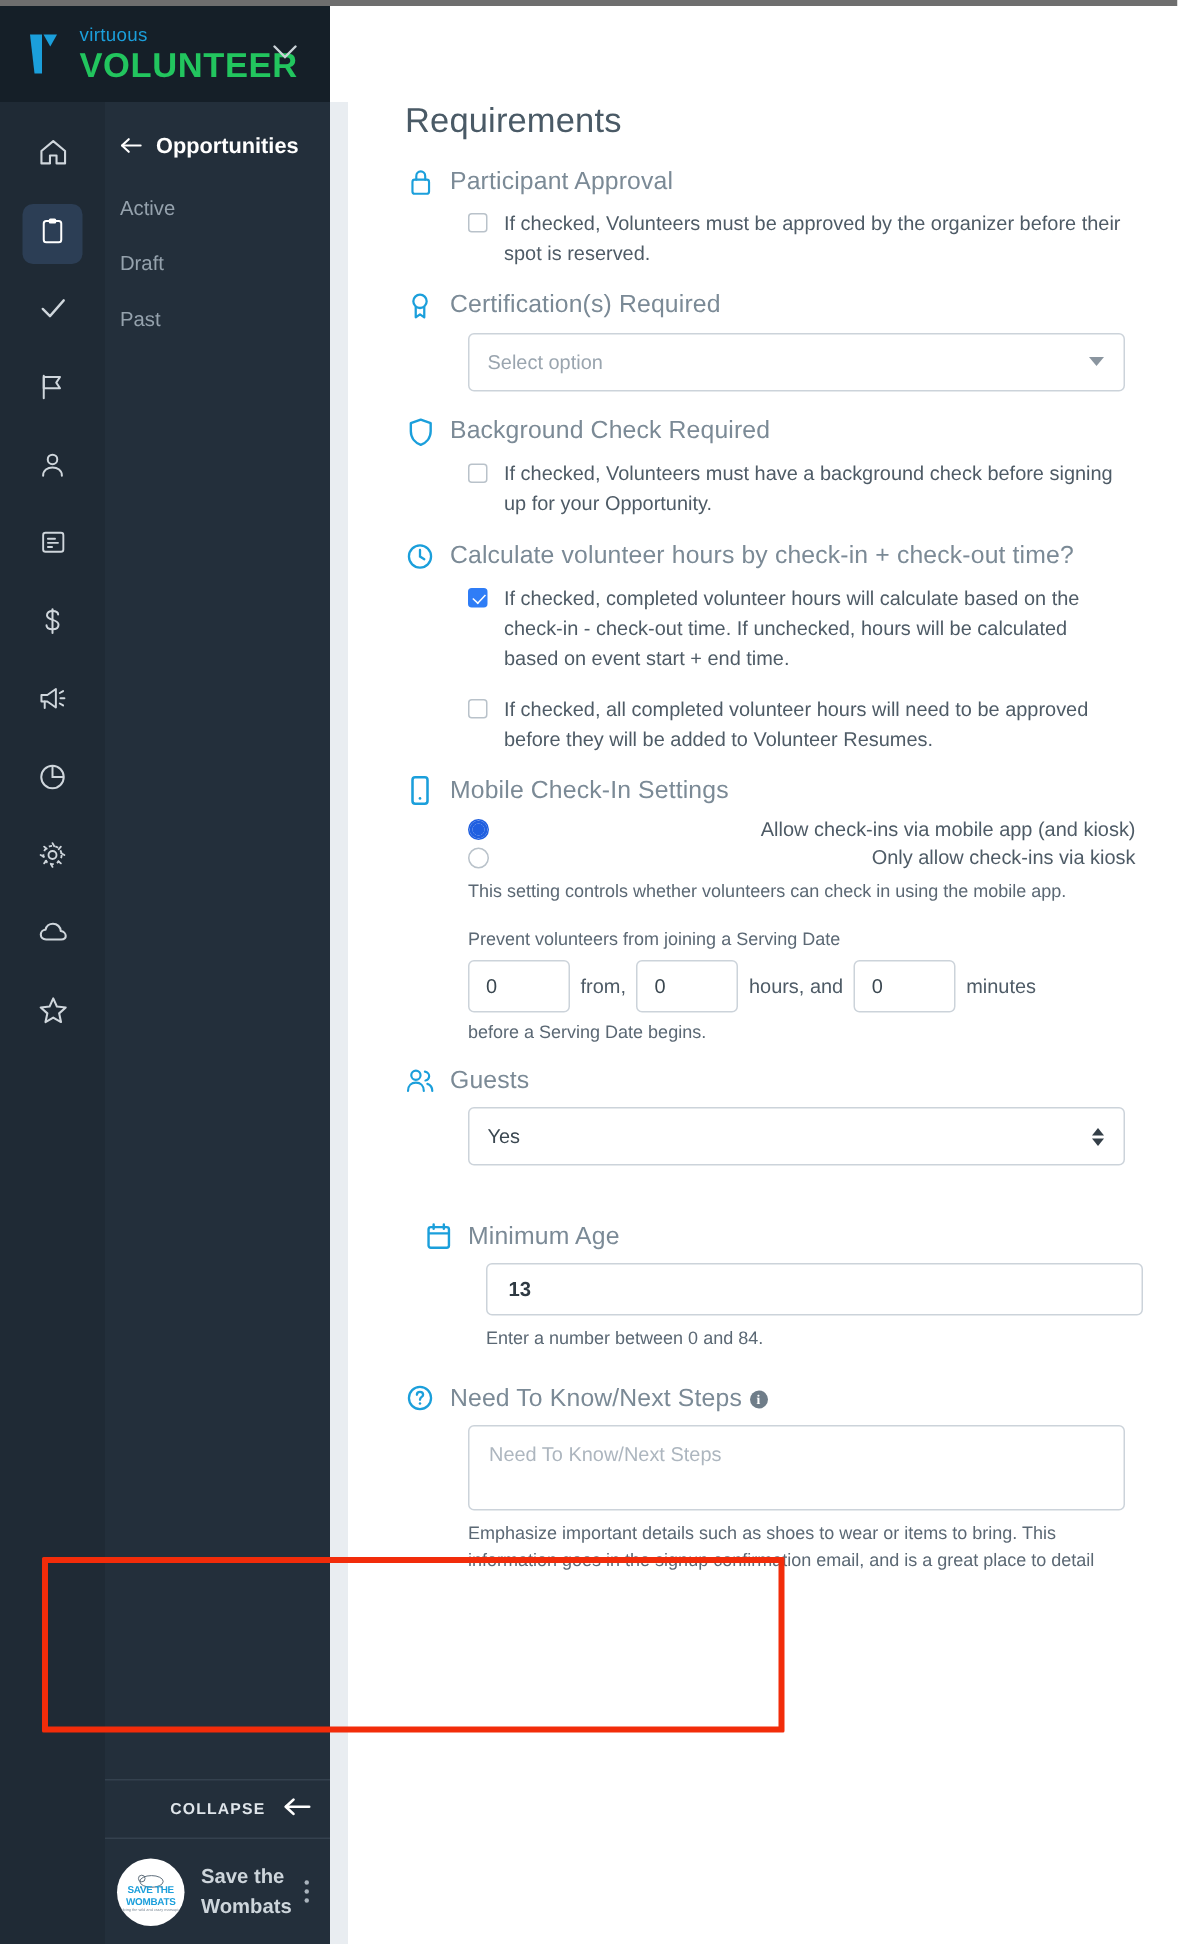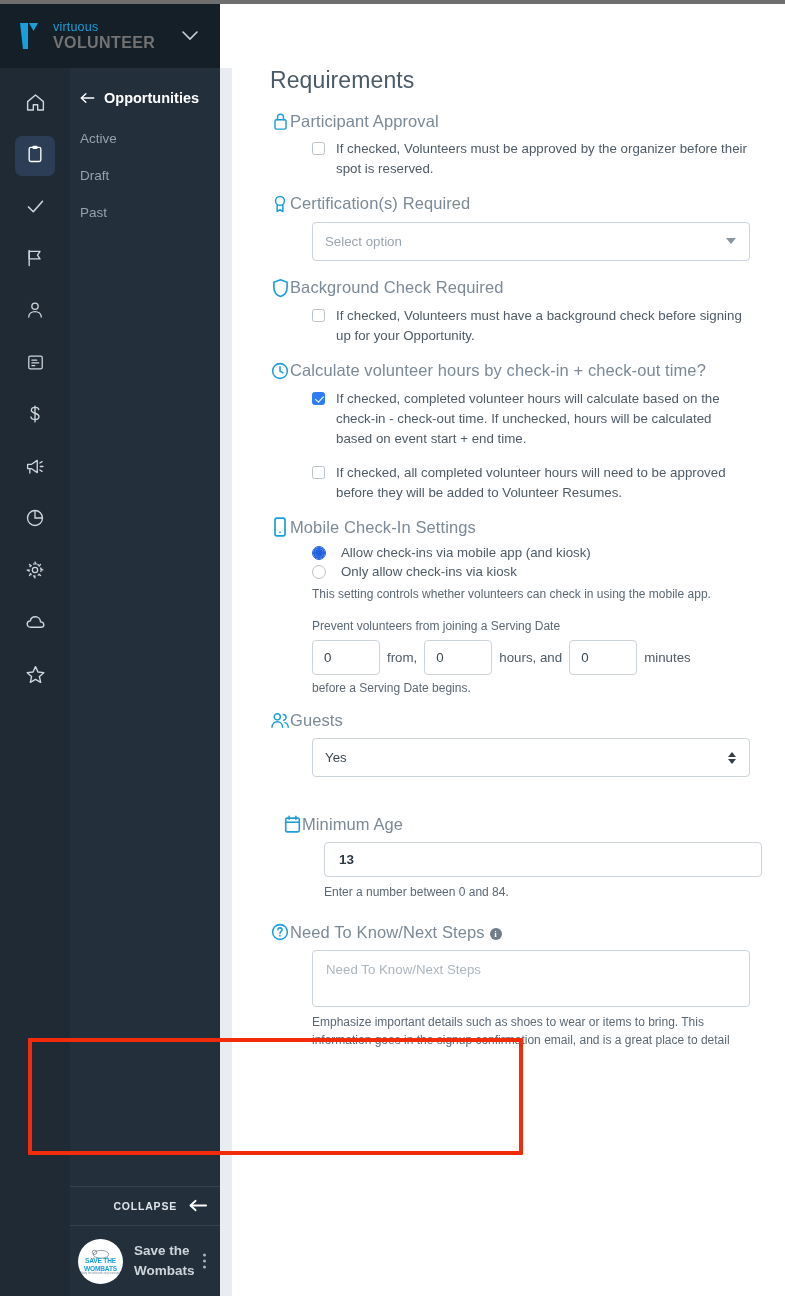--- a/index.html
+++ b/index.html
@@ -15,21 +15,21 @@
   .top-strip { position:absolute; top:0; left:0; width:785px; height:4px; background:#6e6e6e; }
 
   
   .brand-header {
     position:absolute; top:4px; left:0; width:220px; height:64px;
     background:#151f28; display:flex; align-items:center; padding-left:18px;
   }
   .brand-logo-mark { width:28px; height:32px; position:relative; flex:0 0 auto; margin-right:7px; }
   .brand-text { display:flex; flex-direction:column; line-height:1; }
   .brand-virtuous { color:#1b9fdb; font-size:12.5px; letter-spacing:.2px; font-weight:400; margin-bottom:2px;}
-  .brand-volunteer { color:#737373; font-size:16px; font-weight:700; letter-spacing:.4px; }
+  .brand-volunteer { color:#22c55e; font-size:23px; font-weight:700; letter-spacing:.4px; }
   .brand-caret { position:absolute; right:22px; top:50%; transform:translateY(-50%); color:#c9d1d7; }
 
   
   .rail {
     position:absolute; top:68px; left:0; width:70px; height:1228px;
     background:#1f2a35; display:flex; flex-direction:column; align-items:center; padding-top:16px;
   }
   .rail-item {
     width:40px; height:40px; border-radius:7px; display:flex; align-items:center; justify-content:center;
     margin-bottom:12px; color:#cfd6dc;
@@ -73,21 +73,21 @@
   .gutter { position:absolute; top:68px; left:220px; width:12px; height:1228px; background:#e9edf1; }
 
   
   .content {
     position:absolute; top:51px; left:232px; width:553px; height:1228px;
     background:#ffffff; padding:16px 28px 0 38px; overflow:hidden;
   }
   .page-title { font-size:23px; color:#4a5a66; font-weight:400; margin-bottom:16px; letter-spacing:.1px;}
 
   .field { margin-bottom:14px; position:relative; }
-  .field-head { display:flex; align-items:center; margin-bottom:7px; }
+  .field-head { display:flex; align-items:center; gap:10px; margin-bottom:7px; }
   .field-icon { width:20px; height:22px; flex:0 0 auto; display:flex; align-items:center; justify-content:center; color:#1b9fdb; }
   .field-label { font-size:16.5px; color:#7b8a96; font-weight:400; letter-spacing:.1px; }
   .info-i {
     display:inline-flex; align-items:center; justify-content:center;
     width:12px; height:12px; border-radius:50%; background:#6f7d89; color:#fff;
     font-size:9px; font-weight:700; font-family:"Liberation Serif", serif; margin-left:5px; vertical-align:middle;
   }
 
   .indent { padding-left:42px; }
 
@@ -96,21 +96,21 @@
     width:13px; height:13px; border:1px solid #b9c2ca; border-radius:2.5px; background:#fff;
     flex:0 0 auto; margin-top:3px;
   }
   .cbox.checked { background:#2f7df6; border-color:#2f7df6; position:relative; }
   .cbox.checked::after {
     content:""; position:absolute; left:4px; top:1px; width:3.5px; height:7px;
     border:solid #fff; border-width:0 1.8px 1.8px 0; transform:rotate(43deg);
   }
   .check-text { font-size:13.3px; color:#4e5b66; line-height:1.5; max-width:415px; }
 
-  .radio-row { display:flex; gap:15px; align-items:center; margin-bottom:4px; }
+  .radio-row { display:flex; gap:15px; align-items:center; margin-bottom:4px;justify-content:space-between; }
   .rdo {
     width:14px; height:14px; border-radius:50%; border:1px solid #b9c2ca; background:#fff; flex:0 0 auto;
   }
   .rdo.sel { border:1px solid #1f5fe0; background:#fff; position:relative; }
   .rdo.sel::after {
     content:""; position:absolute; left:2px; top:2px; width:8px; height:8px; border-radius:50%; background:#1f5fe0;
   }
   .rdo.sel { box-shadow: inset 0 0 0 2px #1f5fe0; }
   .radio-text { font-size:13.3px; color:#4e5b66; }
   .helper { font-size:12px; color:#5b6874; margin-top:6px; line-height:1.5; }

